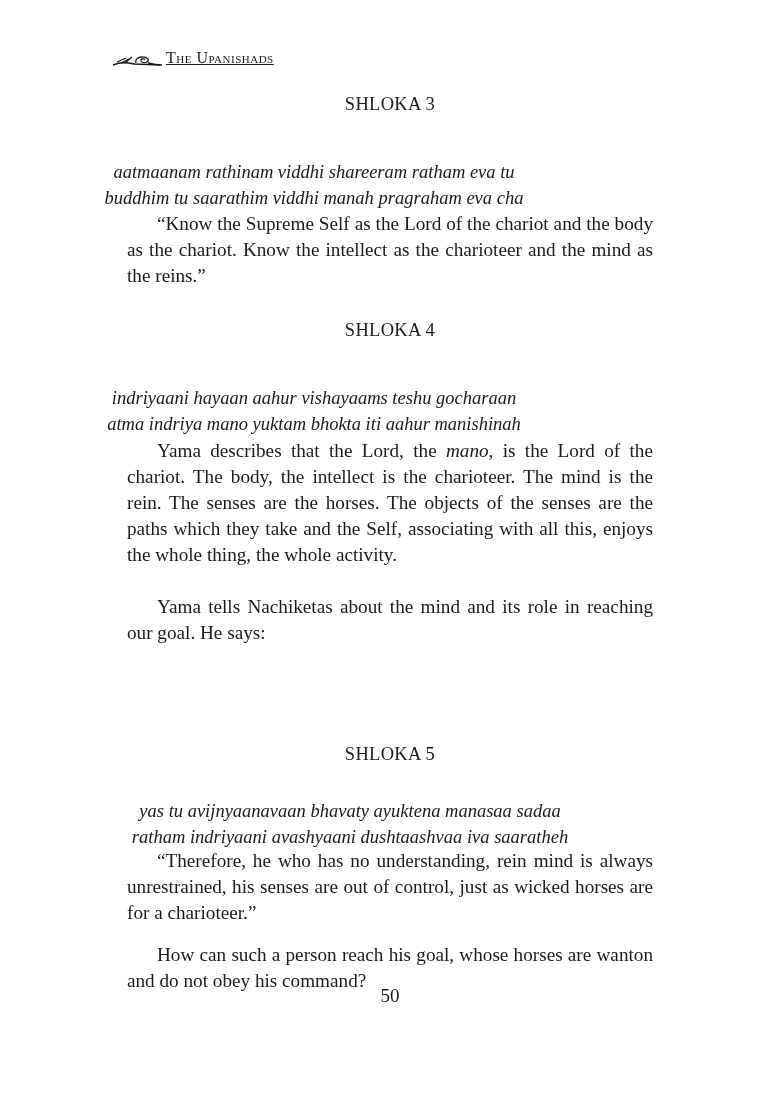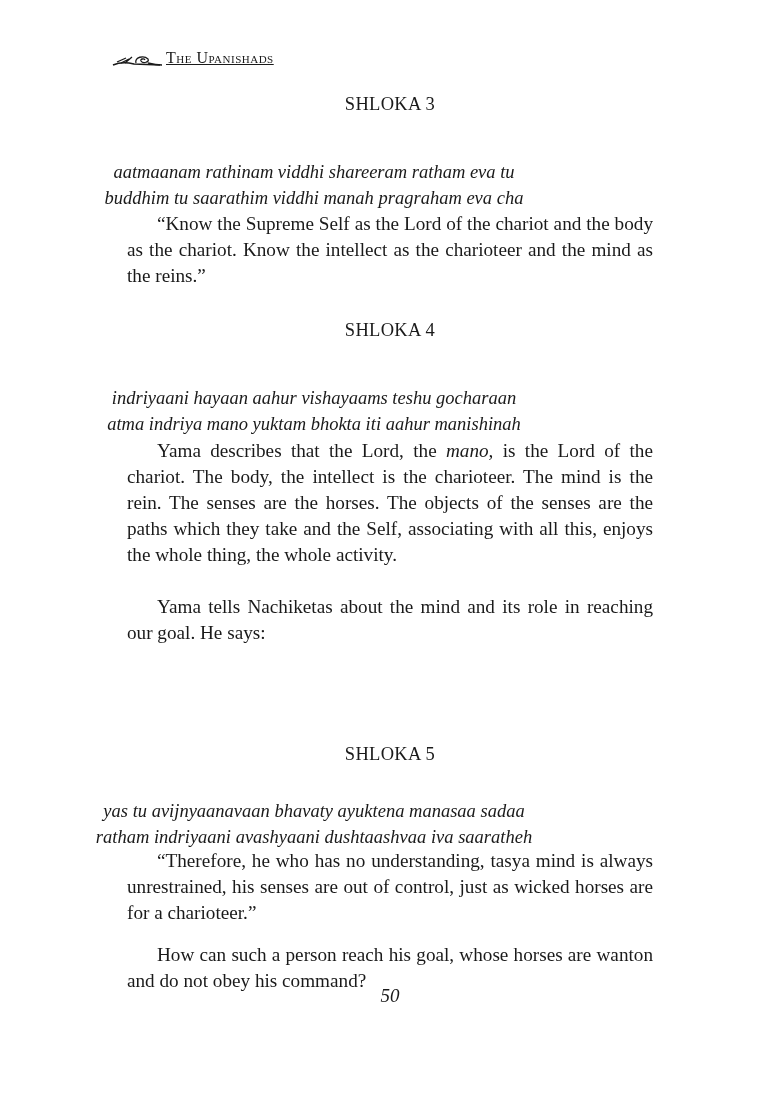--- a/index.html
+++ b/index.html
@@ -24,21 +24,21 @@
       font-size: 18.5px; letter-spacing: 0.3px;
     }
     .verse {
       position: absolute; left: 0; width: 628px; text-align: center;
       font-style: italic; font-size: 18.5px; line-height: 26px; margin-top: 41px;
     }
     .verse div { display: block; }
     p.para { margin: 16px; text-indent: 30px; }
     .page-number {
       position: absolute; left: 0; width: 780px; top: 985px; text-align: center;
-      font-style: italic; font-size: 19px;
+      font-size: 19px;
     }
   </style>
 </head>
 <body>
 
 <div class="running-head">
   <svg viewBox="0 0 52 14">
     <path d="M1 12 C8 9, 14 9, 22 11 L48 12" stroke="#1a1a1a" stroke-width="1.6" fill="none"></path>
     <path d="M5 9 L14 5 M9 10 L17 6 M13 10 L20 4" stroke="#1a1a1a" stroke-width="1.3" fill="none"></path>
     <path d="M24 10 C22 4, 32 2, 36 6 C38 9, 31 11, 29 8 C28 6, 32 5, 33 7" stroke="#1a1a1a" stroke-width="1.3" fill="none"></path>
@@ -60,22 +60,22 @@
 <div class="verse" style="top:344px;">
   <div>indriyaani hayaan aahur vishayaams teshu gocharaan</div>
   <div>atma indriya mano yuktam bhokta iti aahur manishinah</div>
 </div>
 <div class="text-block" style="top:422px;">
   <p class="para"><span>Yama describes that the Lord, the </span><em>mano,</em><span> is the Lord of the chariot. The body, the intellect is the charioteer. The mind is the rein. The senses are the horses. The objects of the senses are the paths which they take and the Self, associating with all this, enjoys the whole thing, the whole activity.</span></p>
   <p class="para" style="margin-top:26px;font-family:Liberation Serif, serif;">Yama tells Nachiketas about the mind and its role in reaching our goal. He says:</p>
 </div>
 
 <div class="shloka-title" style="top:732px;margin-top:12px;">SHLOKA 5</div>
-<div class="verse" style="top:757px;">
+<div class="verse" style="top:757px;padding-left:36px;">
   <div>yas tu avijnyaanavaan bhavaty ayuktena manasaa sadaa</div>
   <div>ratham indriyaani avashyaani dushtaashvaa iva saaratheh</div>
 </div>
 <div class="text-block" style="top:832px;">
-  <p class="para">“Therefore, he who has no understanding, tasya mind is always unrestrained, his senses are out of control, just as wicked horses are for a charioteer.”</p>
+  <p class="para">“Therefore, he who has no understanding, rein mind is always unrestrained, his senses are out of control, just as wicked horses are for a charioteer.”</p>
   <p class="para">How can such a person reach his goal, whose horses are wanton and do not obey his command?</p>
 </div>
 
 <div class="page-number">50</div>
 
 </body></html>

